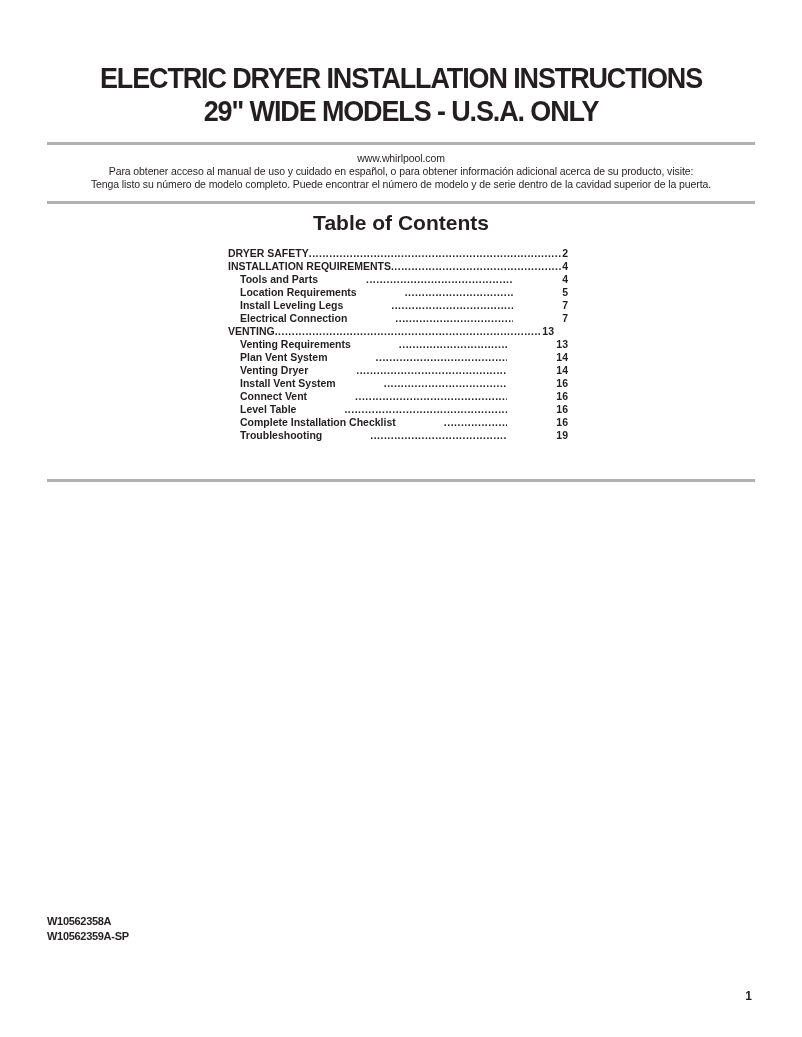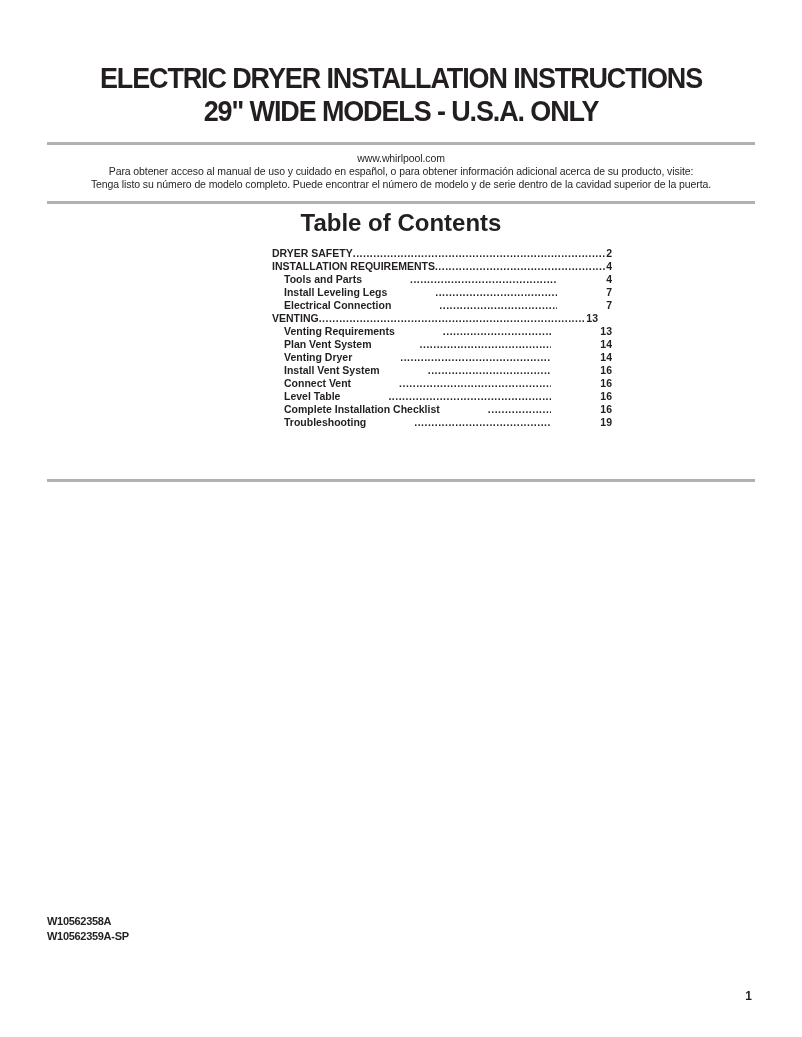--- a/index.html
+++ b/index.html
@@ -5,22 +5,22 @@
   html, body { margin: 0; padding: 0; background: #ffffff; }
   body { width: 802px; height: 1037px; position: relative; overflow: hidden;
          font-family: "Liberation Sans", sans-serif; color: #231f20; }
   .title { position: absolute; left: 0; width: 802px; top: 62px; text-align: center;
            font-weight: bold; font-size: 29px; line-height: 33px; letter-spacing: -1.2px;
            transform: scaleX(0.93); transform-origin: center; }
   .rule { position: absolute; left: 47px; width: 708px; height: 3px; background: #b1b1b1; }
   .intro { position: absolute; left: 40px; width: 722px; top: 152px; text-align: center;
            font-size: 10.5px; line-height: 13px; letter-spacing: -0.1px; }
   .toc-title { position: absolute; left: 0; width: 802px; top: 209px; text-align: center;
-               font-weight: bold; font-size: 24px; line-height: 28px; }
-  .toc { position: absolute; left: 228px; width: 340px; top: 247px; margin-left: 44px; }
+               font-weight: bold; font-size: 21px; line-height: 28px; }
+  .toc { position: absolute; left: 228px; width: 340px; top: 247px; }
   .toc-row { display: flex; align-items: baseline; font-weight: bold; font-size: 10.5px;
              line-height: 13px; white-space: nowrap; overflow: hidden; }
   .toc-row.sub { padding-left: 12px; gap: 48px; }
   .toc-row .lbl { flex: 0 0 auto; }
   .toc-row .dots { flex: 1 1 auto; overflow: hidden; white-space: nowrap; letter-spacing: 0.5px; }
   .toc-row .dots::after { content: "................................................................................................................................................"; }
   .toc-row .pg { flex: 0 0 auto; padding-left: 1px; }
   .codes { position: absolute; left: 47px; top: 914px; font-weight: bold; font-size: 11px;
            line-height: 15px; letter-spacing: -0.3px; }
   .pagenum { position: absolute; right: 50px; top: 989px; font-weight: bold; font-size: 12px; }
@@ -53,20 +53,25 @@
     </div>
   <div class="toc-row">
       <span class="lbl">INSTALLATION REQUIREMENTS</span>
       <span class="dots"></span>
       <span class="pg">4</span>
     </div>
   <div class="toc-row sub">
       <span class="lbl">Tools and Parts</span>
       <span class="dots"></span>
       <span class="pg">4</span>
+    </div>
+  <div class="toc-row sub">
+      <span class="lbl">Location Requirements</span>
+      <span class="dots"></span>
+      <span class="pg">5</span>
     </div>
   <div class="toc-row sub">
       <span class="lbl">Install Leveling Legs</span>
       <span class="dots"></span>
       <span class="pg">7</span>
     </div>
   <div class="toc-row sub">
       <span class="lbl">Electrical Connection</span>
       <span class="dots"></span>
       <span class="pg">7</span>

